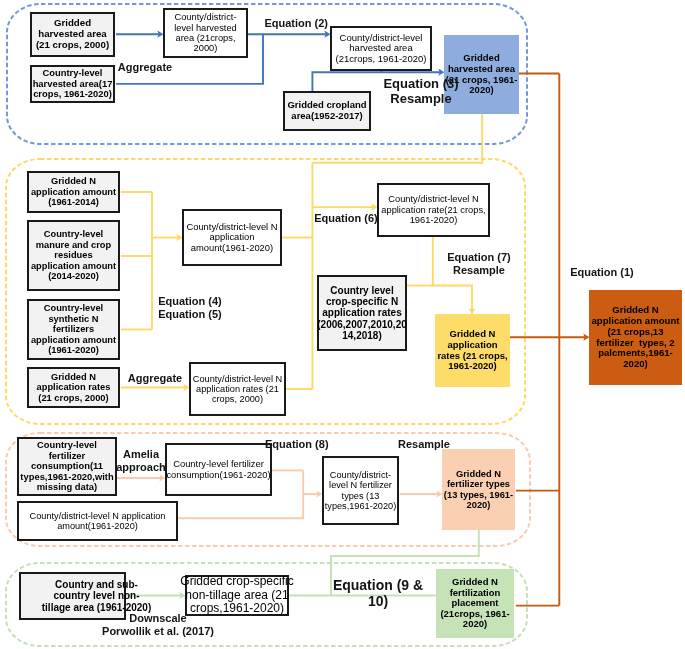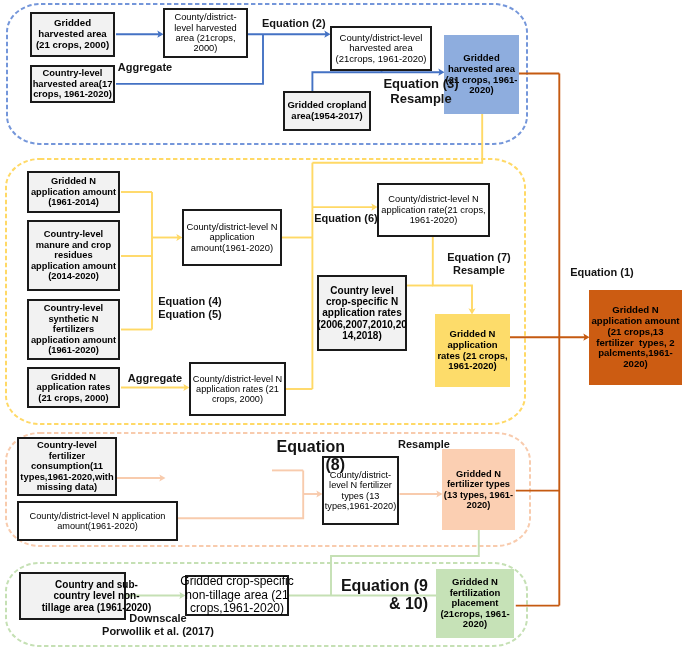--- a/index.html
+++ b/index.html
@@ -52,21 +52,21 @@
 harvested area(17
 crops, 1961-2020)</div>
 <div class="box t" style="left:163px;top:8px;width:85px;height:50px;font-size:9.3px;">County/district-
 level harvested
 area (21crops,
 2000)</div>
 <div class="box t" style="left:330px;top:12px;width:102px;height:45px;font-size:9.5px;margin-top:14px;">County/district-level
 harvested area
 (21crops, 1961-2020)</div>
 <div class="box b" style="left:283px;top:91px;width:88px;height:40px;font-size:9.5px;">Gridded cropland
-area(1954-2017)</div>
+area(1952-2017)</div>
 <div class="box b fill" style="left:444px;top:35px;width:75px;height:79px;font-size:9.5px;background:#8eadde;">Gridded
 harvested area
 (21 crops, 1961-
 2020)</div>
 <div class="box b" style="left:27px;top:171px;width:93px;height:42px;font-size:9.3px;">Gridded N
 application amount
 (1961-2014)</div>
 <div class="box b" style="left:27px;top:220px;width:93px;height:71px;font-size:9.3px;">Country-level
 manure and crop
 residues
@@ -98,20 +98,22 @@
 application
 rates (21 crops,
 1961-2020)</div>
 <div class="box b" style="left:17px;top:437px;width:100px;height:59px;font-size:9.4px;">Country-level
 fertilizer
 consumption(11
 types,1961-2020,with
 missing data)</div>
 <div class="box t" style="left:17px;top:501px;width:161px;height:40px;font-size:9.2px;">County/district-level N application
 amount(1961-2020)</div>
+<div class="box t" style="left:165px;top:443px;width:107px;height:53px;font-size:9.4px;">Country-level fertilizer
+consumption(1961-2020)</div>
 <div class="box t" style="left:322px;top:456px;width:77px;height:69px;font-size:9.2px;">County/district-
 level N fertilizer
 types (13
 types,1961-2020)</div>
 <div class="box b fill" style="left:442px;top:449px;width:73px;height:81px;font-size:9.3px;background:#fbcfb2;">Gridded N
 fertilizer types
 (13 types, 1961-
 2020)</div>
 <div class="box b" style="left:19px;top:572px;width:107px;height:48px;font-size:10px;padding-left:48px;">Country and sub-
 country level non-
@@ -124,34 +126,36 @@
 placement
 (21crops, 1961-
 2020)</div>
 <div class="box b fill" style="left:589px;top:290px;width:93px;height:95px;font-size:9.6px;background:#cc5c12;">Gridded N
 application amount
 (21 crops,13
 fertilizer  types, 2
 palcments,1961-
 2020)</div>
 <div class="lbl" style="left:105px;top:61px;width:80px;font-size:11px;text-align:center;">Aggregate</div>
-<div class="lbl" style="left:248px;top:17px;width:80px;font-size:11px;text-align:left;margin-left:14px;">Equation (2)</div>
+<div class="lbl" style="left:248px;top:17px;width:80px;font-size:11px;text-align:right;">Equation (2)</div>
 <div class="lbl" style="left:381px;top:77px;width:80px;font-size:13px;text-align:center;">Equation (3)
 Resample</div>
 <div class="lbl" style="left:150px;top:279px;width:80px;font-size:11px;text-align:center;margin-top:16px;">Equation (4)
 Equation (5)</div>
 <div class="lbl" style="left:115px;top:372px;width:80px;font-size:11px;text-align:center;">Aggregate</div>
 <div class="lbl" style="left:306px;top:188px;width:80px;font-size:11px;text-align:center;margin-top:24px;">Equation (6)</div>
 <div class="lbl" style="left:439px;top:251px;width:80px;font-size:11px;text-align:center;">Equation (7)
 Resample</div>
-<div class="lbl" style="left:265px;top:438px;width:80px;font-size:16px;text-align:right;">Equation (8)</div>
+<div class="lbl" style="left:101px;top:448px;width:80px;font-size:11px;text-align:center;">Amelia
+approach</div>
+<div class="lbl" style="left:265px;top:438px;width:80px;font-size:11px;text-align:left;">Equation (8)</div>
 <div class="lbl" style="left:384px;top:438px;width:80px;font-size:11px;text-align:center;">Resample</div>
 <div class="lbl" style="left:100px;top:612px;width:116px;font-size:11px;text-align:center;">Downscale
 Porwollik et al. (2017)</div>
-<div class="lbl" style="left:328px;top:577px;width:100px;font-size:16px;text-align:right;">Equation (9 &amp; 10)</div>
+<div class="lbl" style="left:328px;top:577px;width:100px;font-size:14px;text-align:center;">Equation (9 &amp; 10)</div>
 <div class="lbl" style="left:562px;top:266px;width:80px;font-size:11px;text-align:center;">Equation (1)</div>
 <svg class="wires" viewBox="0 0 685 649">
 <polyline points="116,34.2 161.02,34.2" fill="none" stroke="#4472c4" stroke-width="1.9"></polyline>
       <path d="M163.5 34.2 L157.3 37.8 L158.664 34.2 L157.3 30.6 Z" fill="#4472c4"></path>
 <polyline points="116,83.9 263,83.9 263,34.2" fill="none" stroke="#4472c4" stroke-width="1.9"></polyline>
 <polyline points="248,34.2 328.02,34.2" fill="none" stroke="#4472c4" stroke-width="1.9"></polyline>
       <path d="M330.5 34.2 L324.3 37.8 L325.664 34.2 L324.3 30.6 Z" fill="#4472c4"></path>
 <polyline points="312.4,91 312.4,72.2 442.02,72.2" fill="none" stroke="#4472c4" stroke-width="1.9"></polyline>
       <path d="M444.5 72.2 L438.3 75.8 L439.664 72.2 L438.3 68.6 Z" fill="#4472c4"></path>
 <polyline points="381.5,57.5 381.5,72.2" fill="none" stroke="#4472c4" stroke-width="1.9"></polyline>

